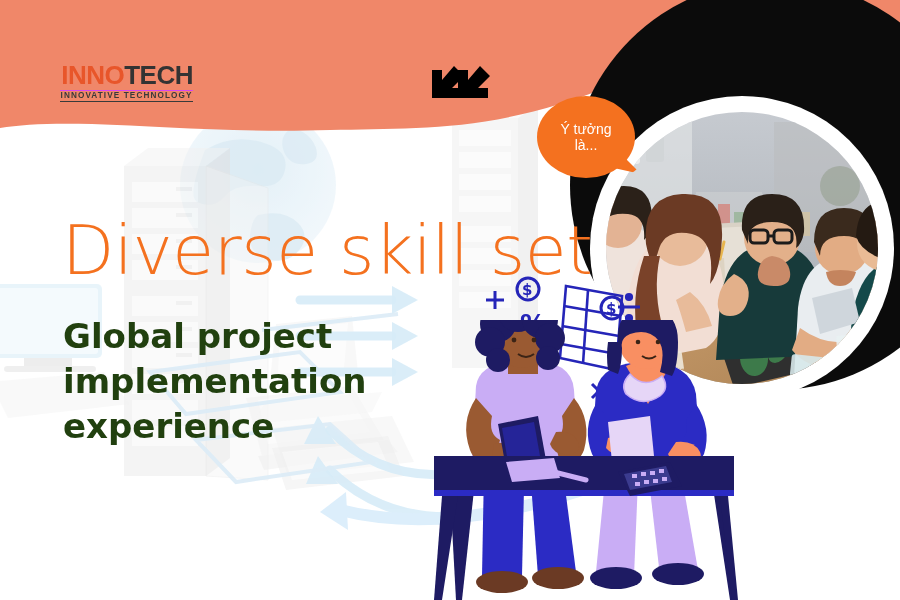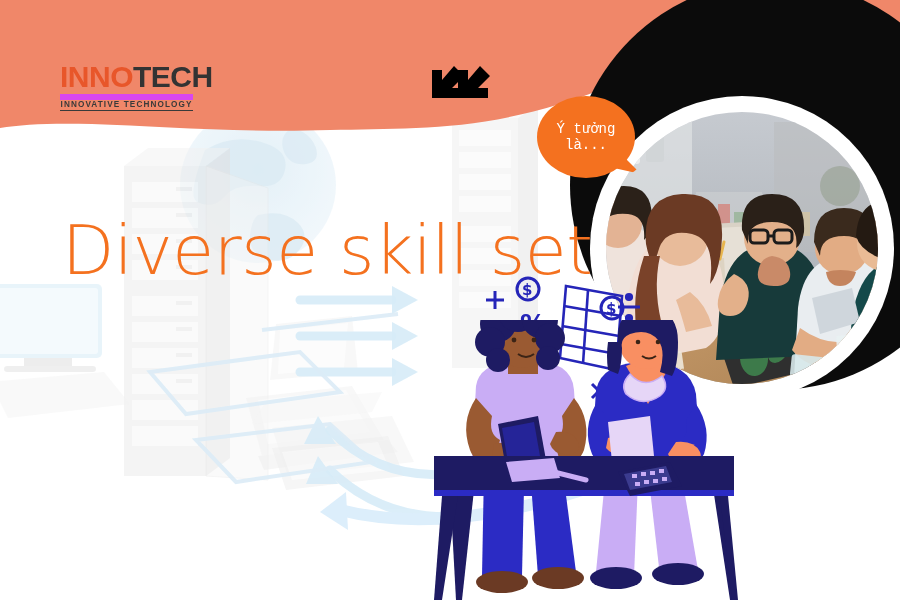--- a/index.html
+++ b/index.html
@@ -9,26 +9,26 @@
     background:#ffffff;
   }
   #stage{position:relative;width:900px;height:600px;overflow:hidden;background:#ffffff;}
 
   
   .layer{position:absolute;top:0;left:0;width:900px;height:600px;}
   .abs{position:absolute;}
 
   
   #logo{position:absolute;left:60px;top:62px;z-index:60;line-height:1;}
-  #logo .wordmark{font-size:30px;font-weight:bold;letter-spacing:-0.5px;font-family:"Liberation Sans",sans-serif;text-align:right;}
+  #logo .wordmark{font-size:26px;font-weight:bold;letter-spacing:-0.5px;font-family:"Liberation Sans",sans-serif;text-align:right;}
   #logo .w-inno{color:#E8562A;}
   #logo .w-tech{color:#333333;}
   #logo .tagline{
     margin-top:2px;font-size:8.2px;letter-spacing:1.1px;color:#3a3a3a;
-    border-top:6px solid #d946ef;border-bottom:1px solid #3a3a3a;
+    border-top:1px solid #d946ef;border-bottom:1px solid #3a3a3a;
     padding:1px 0 1px 0;text-align:center;width:133px;font-weight:bold;
   }
 
   
   #headline{
     position:absolute;left:62px;top:211px;z-index:60;
     font-size:68px;color:#F4711F;font-weight:300;letter-spacing:-0.4px;
     font-family:"DejaVu Sans","Liberation Sans",sans-serif;white-space:nowrap;
   }
   #subhead{
@@ -38,21 +38,21 @@
   }
 
   
   #bubble{position:absolute;left:537px;top:96px;width:98px;height:82px;z-index:70;}
   #bubble .body{
     position:absolute;inset:0;background:#F4711F;border-radius:50%;
     display:flex;align-items:center;justify-content:center;
   }
   #bubble .txt{
     color:#ffffff;font-size:14px;line-height:1.15;text-align:center;
-    font-family:Liberation Mono, monospace;
+    font-family:Liberation Sans, sans-serif;
   }
   #bubble .tail{
     position:absolute;right:-6px;bottom:4px;width:26px;height:26px;
     background:#F4711F;border-radius:0 0 60% 0;transform:rotate(-6px);
     clip-path:polygon(0 0,100% 100%,0 78%);
   }
 
   
   #arrows{position:absolute;left:424px;top:62px;z-index:60;}
 </style>
@@ -1607,20 +1607,25 @@
 
   <div id="logo">
     <div class="wordmark">
       <span class="w-inno">INNO</span><span class="w-tech">TECH</span>
     </div>
     <div class="tagline">INNOVATIVE TECHNOLOGY</div>
   </div>
 
   <div id="headline">Diverse skill set</div>
 
+  <div id="subhead">
+    <div>Global project</div>
+    <div>implementation</div>
+    <div>experience</div>
+  </div>
 
   <div id="bubble">
     <div class="tail"></div>
     <div class="body">
       <div class="txt">
         <div>Ý tưởng</div>
         <div>là...</div>
       </div>
     </div>
   </div>

